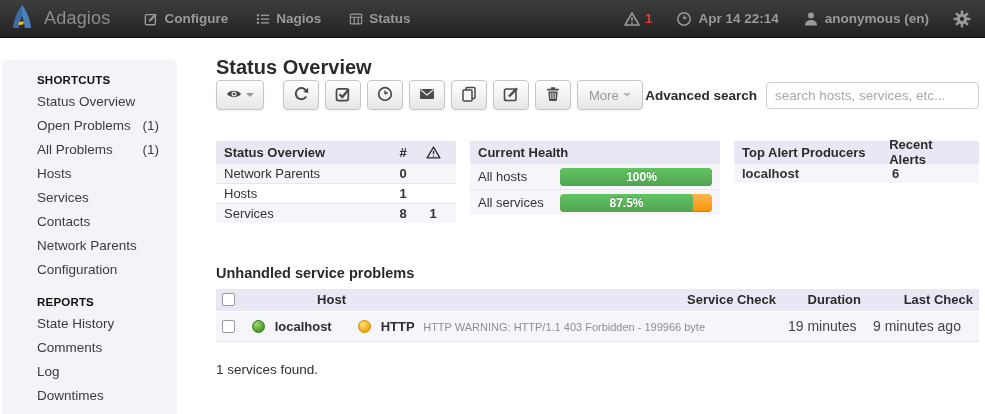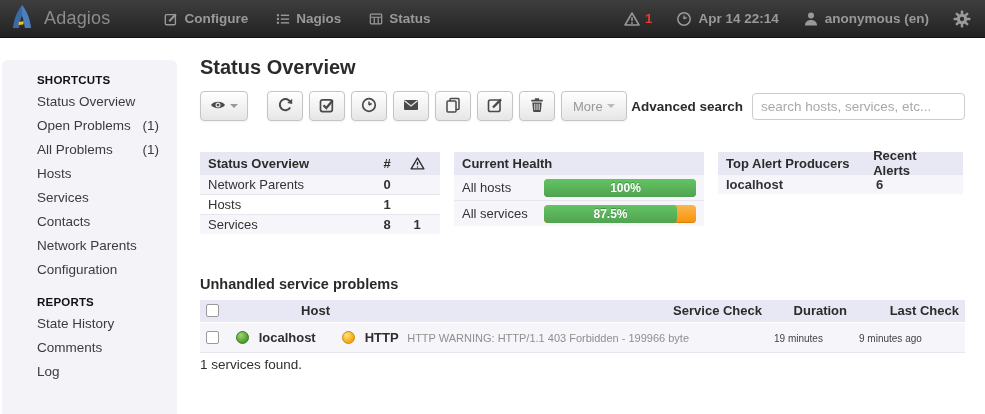--- a/index.html
+++ b/index.html
@@ -1,51 +1,51 @@
 <!DOCTYPE html>
 <html><head>
 <meta charset="utf-8">
 <style>
   * { margin:0; padding:0; box-sizing:border-box; }
   html,body { width:985px; height:414px; overflow:hidden; background:#fff;
     font-family:"Liberation Sans", sans-serif; font-size:13px; color:#333; }
 
   
   .navbar { height:38px; display:flex; align-items:center; padding:0 14px 0 10px;
-    background:linear-gradient(#3e3e3e,#222); border-bottom:1px solid #111;gap:20px; }
+    background:linear-gradient(#3e3e3e,#222); border-bottom:1px solid #111; }
   .brand { display:flex; align-items:center; gap:10px; margin-right:34px; cursor:pointer; }
   .brand-text { font-size:18px; color:#8c8c8c; letter-spacing:.2px; }
   .nav-items { display:flex; gap:28px; }
   .nav-item { display:flex; align-items:center; gap:6px; color:#999; font-weight:bold;
     font-size:13.5px; cursor:pointer; }
   .nav-item svg, .nav-right svg { display:block; }
   .nav-right { margin-left:auto; display:flex; align-items:center; gap:24px; }
   .nav-alerts { display:flex; align-items:center; gap:5px; cursor:pointer; }
   .alert-count { color:#e03c31; font-weight:bold; font-size:13.5px; }
   .nav-clock, .nav-user { display:flex; align-items:center; gap:6px; color:#999;
     font-weight:bold; font-size:13.5px; }
   .nav-user { cursor:pointer; }
   .nav-gear { cursor:pointer; display:flex; align-items:center; }
 
   
-  .page { display:flex; height:377px; }
+  .page { display:flex; height:377px;gap:16px; }
   .sidebar { width:175px; margin:22px 0 0 2px; background:#f3f3f8;
     border-radius:6px 6px 0 0; padding:14px 0 0 0; flex:none; }
   .side-title { font-size:11.5px; font-weight:bold; color:#111; padding:0 14px 4px 35px;
     letter-spacing:.2px; }
   .side-title.second { padding-top:14px; }
   .side-item { display:flex; align-items:center; padding:3px 18px 3px 35px;
     color:#3c3c3c; font-size:13.5px; line-height:18px; cursor:pointer; }
   .side-count { margin-left:auto; }
 
   .content { flex:1; padding:17px 20px 0 23px; }
   h1.page-title { font-size:20px; line-height:24px; color:#2b2b2b; }
 
   
-  .toolbar-row { display:flex; margin-top:12px; }
+  .toolbar-row { display:flex; margin-top:1px; }
   .btn { height:30px; min-width:36px; display:inline-flex; align-items:center;
     justify-content:center; gap:4px; padding:0 9px; border:1px solid #c5c5c5;
     border-radius:4px; background:linear-gradient(#ffffff,#e6e6e6);
     box-shadow:0 1px 2px rgba(0,0,0,.06); cursor:pointer; }
   .btn + .btn { margin-left:6px; }
   .btn.first { margin-right:13px; }
   .btn .caret { width:0; height:0; border-left:4px solid transparent;
     border-right:4px solid transparent; border-top:4px solid #999; }
   .btn-more { color:#999; font-size:13px; padding:0 11px; }
   .search-wrap { margin-left:auto; display:flex; align-items:center; }
@@ -97,22 +97,22 @@
   .cb { width:13px; height:13px; border:1px solid #9a9a9a; border-radius:2px;
     background:#fff; cursor:pointer; }
   .dot { display:inline-block; width:13px; height:13px; border-radius:50%;
     vertical-align:-2px; margin-right:6px; }
   .dot-green { background:radial-gradient(circle at 35% 30%, #9ed66f, #4e9a2e 70%);
     border:1px solid #3c7d22; }
   .dot-orange { background:radial-gradient(circle at 35% 30%, #ffe082, #f2a60d 70%);
     border:1px solid #cf8c08; }
   .host-link, .svc-link { font-weight:bold; color:#2f2f2f; cursor:pointer; }
   .svc-detail { color:#8f8f8f; font-size:11px; margin-left:5px; }
-  .small-val { font-size:10px; color:#444; }
-  .found { margin-top:4px; color:#2f2f2f; font-size:13.5px; }
+  .small-val { font-size:14px; color:#444; }
+  .found { margin-top:20px; color:#2f2f2f; font-size:13.5px; }
 
   .icon16 { width:16px; height:16px; }
   .icon14 { width:14px; height:14px; }
 </style>
 </head>
 <body>
 
 <div class="navbar">
   <div class="brand">
     <span>
@@ -238,20 +238,23 @@
     </div>
     <div class="side-title second">REPORTS</div>
     <div class="side-item">
       <span>State History</span>
     </div>
     <div class="side-item">
       <span>Comments</span>
     </div>
     <div class="side-item">
       <span>Log</span>
+    </div>
+    <div class="side-item">
+      <span>Downtimes</span>
     </div>
   </div>
 
   <div class="content">
     <h1 class="page-title">Status Overview</h1>
 
     <div class="toolbar-row">
       <button class="btn first">
         <span>
           <svg class="icon16" viewBox="0 0 16 16">

